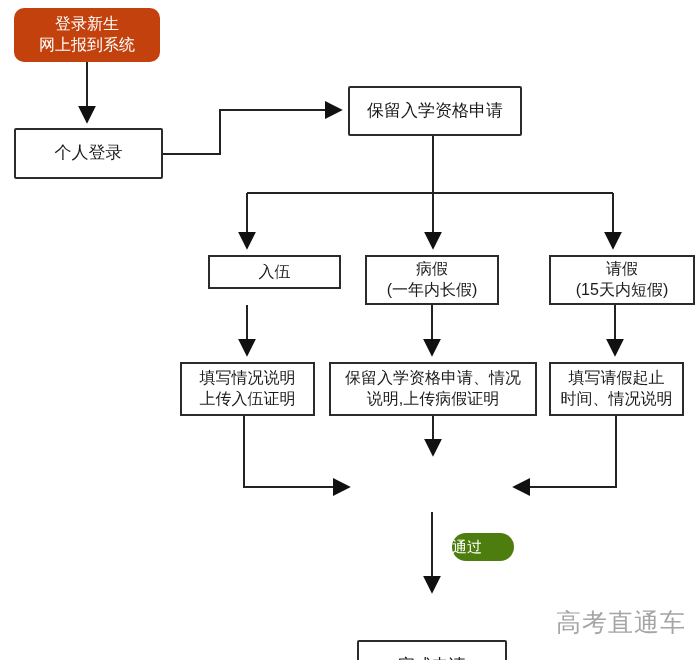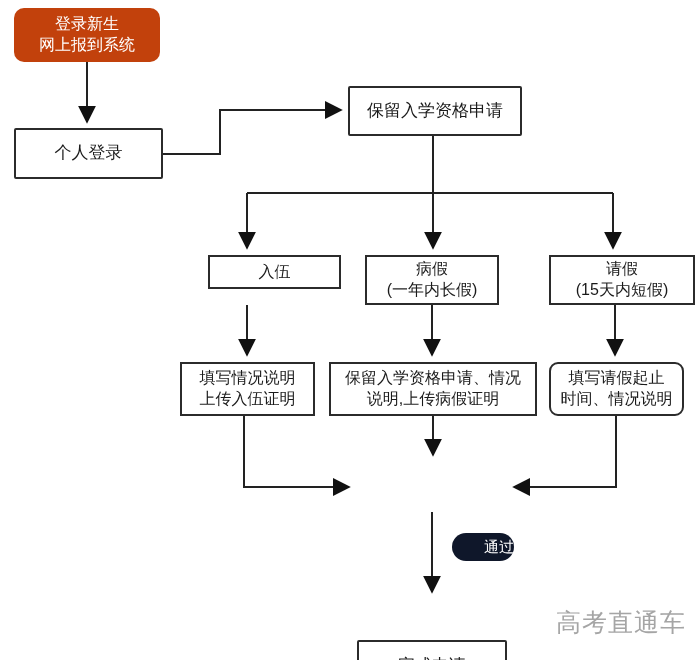--- a/index.html
+++ b/index.html
@@ -45,35 +45,35 @@
   }
   .personal-login-node { left: 14px; top: 128px; width: 149px; height: 51px; font-size: 17px; }
   .reserve-node { left: 348px; top: 86px; width: 174px; height: 50px; font-size: 17px; }
 
   .enlist-node { left: 181px; top: 255px; width: 133px; height: 34px; margin-left: 27px; }
   .sick-node   { left: 365px; top: 255px; width: 134px; height: 50px; }
   .short-node  { left: 549px; top: 255px; width: 146px; height: 50px; }
 
   .enlist-detail-node { left: 180px; top: 362px; width: 135px; height: 54px; }
   .sick-detail-node   { left: 329px; top: 362px; width: 208px; height: 54px; }
-  .short-detail-node  { left: 549px; top: 362px; width: 135px; height: 54px; border-radius: 9px; }
+  .short-detail-node  { left: 549px; top: 362px; width: 135px; height: 54px; }
 
   .submit-node { left: 356px; top: 462px; width: 151px; height: 50px; font-size: 17px; }
   .finish-node { left: 357px; top: 599px; width: 150px; height: 53px; font-size: 17px; margin-top: 41px; }
 
   .pass-badge {
     position: absolute;
     left: 452px; top: 533px;
     width: 62px; height: 28px;
-    background: #0f172a;
+    background: #4d7c0f;
     color: #ffffff;
     border-radius: 14px;
     display: flex;
     align-items: center;
-    justify-content: flex-end;
+    justify-content: flex-start;
     font-size: 15px;
   }
   .watermark {
     position: absolute;
     left: 556px; top: 606px;
     font-size: 25px;
     color: #a5a5a5;
     letter-spacing: 1px;
     text-shadow: 1px 1px 0 #ffffff;
   }

